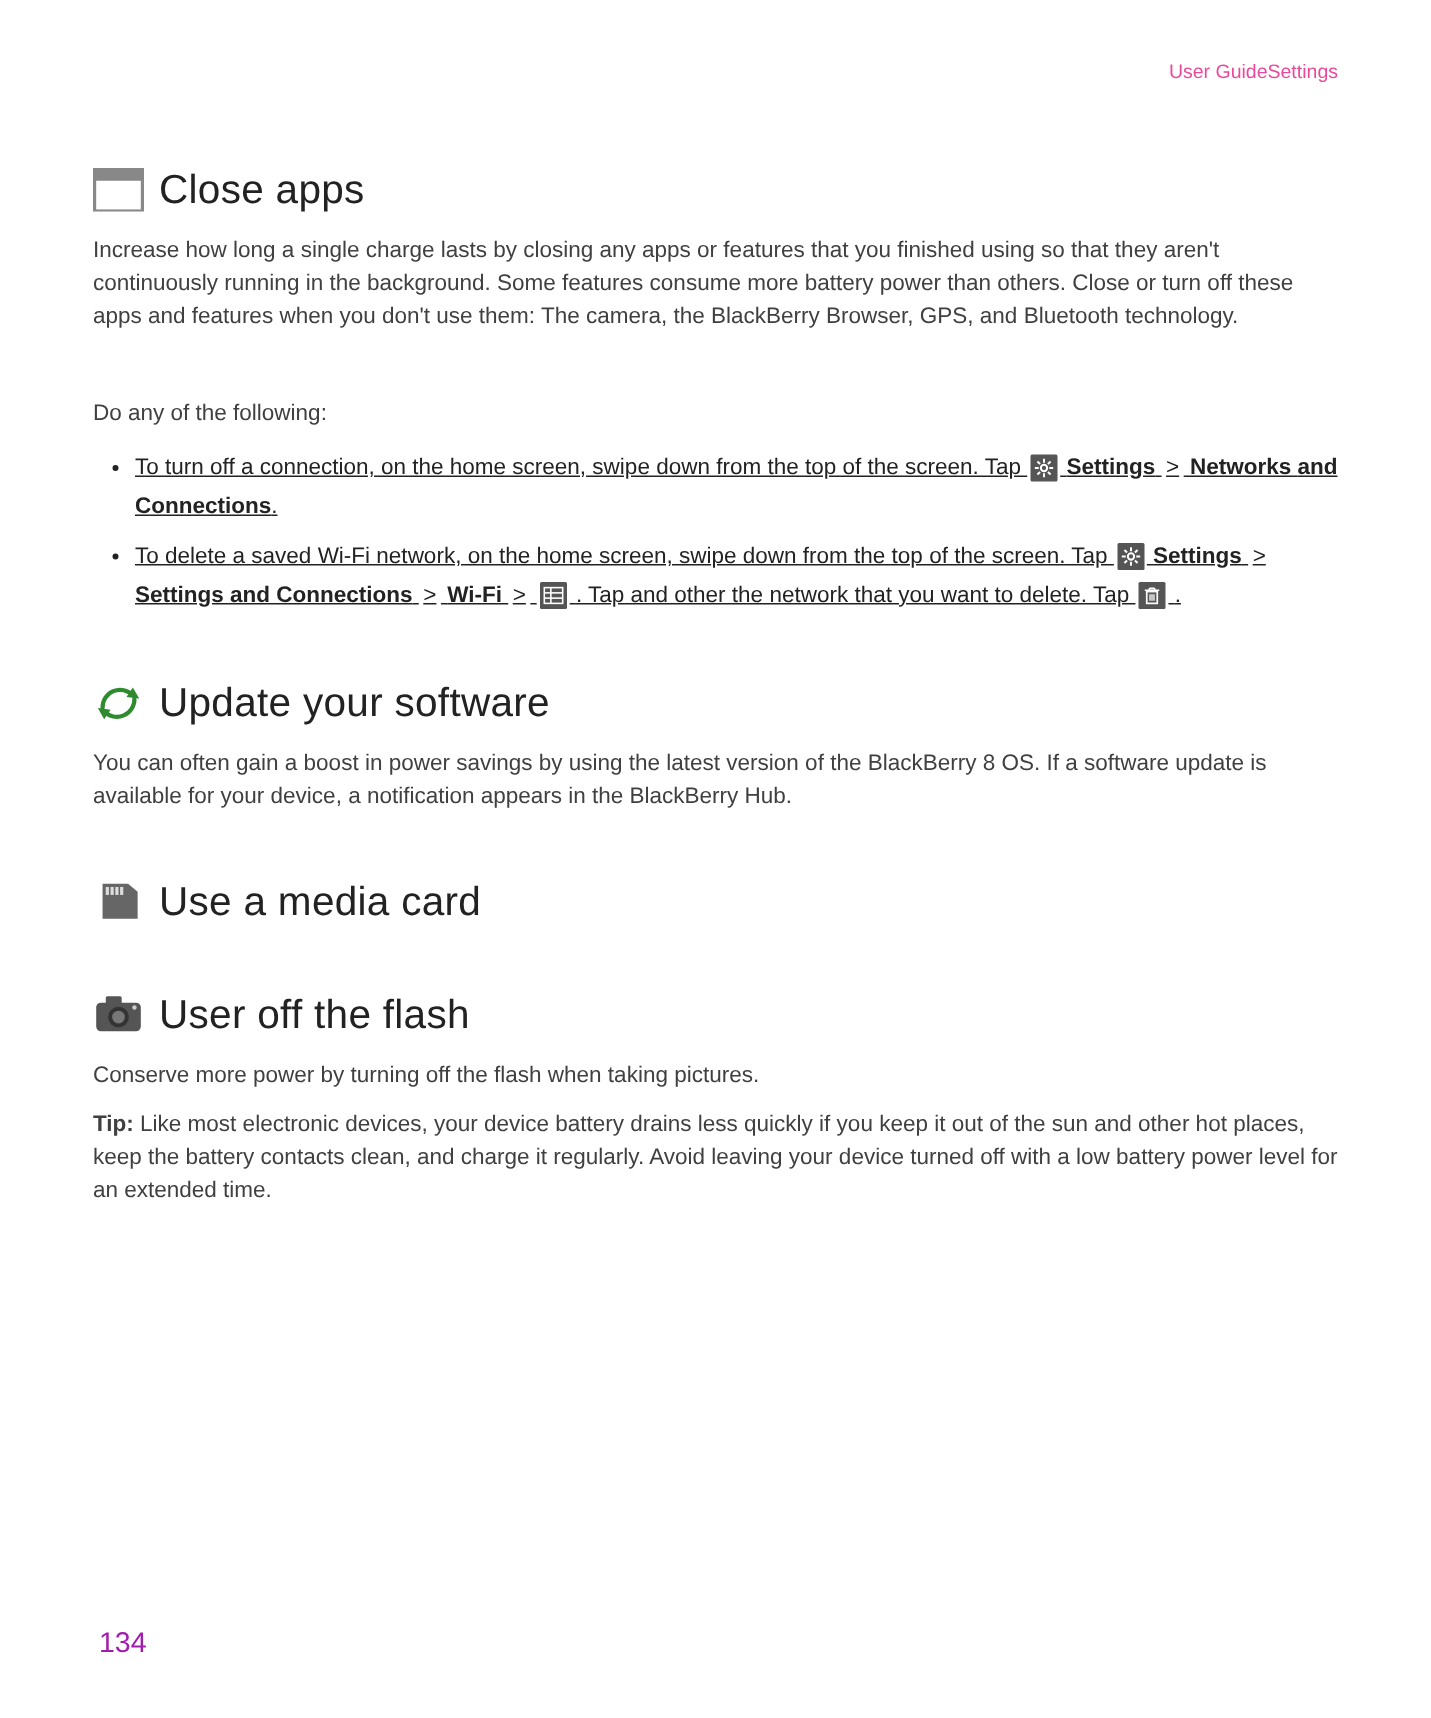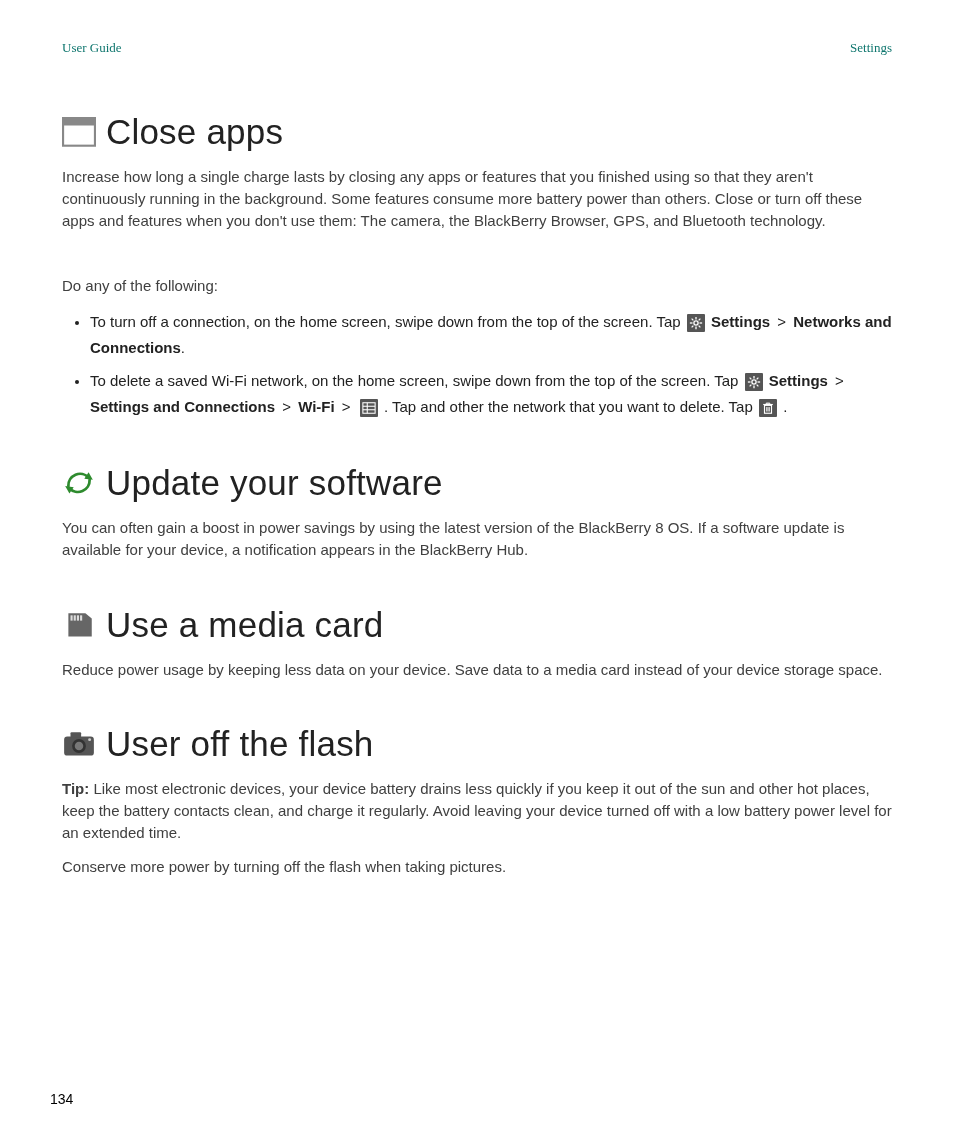--- a/index.html
+++ b/index.html
@@ -12,46 +12,46 @@
     height: 1145px;
     position: relative;
     box-sizing: border-box;
   }
   .page {
     padding: 40px 62px 0 62px;
     box-sizing: border-box;
   }
   .running-header {
     display: flex;
-    justify-content: space-between;
+    justify-content: flex-end;
     font-size: 13px;
-    color: #0f766e;
+    color: #ec4899;
     margin-bottom: 56px;
-    font-family: Liberation Serif, serif;
   }
   h2.section-heading {
     font-weight: 300;
-    font-size: 35px;
+    font-size: 27px;
     color: #222;
     margin: 0 0 14px 0;
     display: flex;
     align-items: center;
     gap: 10px;
     letter-spacing: 0.2px;
   }
   .section { margin-bottom: 44px; }
   p.body, .body {
     font-size: 15px;
     line-height: 1.45;
     color: #404040;
     margin: 0 0 12px 0;
   }
   ul.bullets {
     margin: 4px 0 0 0;
     padding-left: 28px;
+    text-decoration: underline;
   }
   ul.bullets li {
     font-size: 15px;
     line-height: 1.7;
     margin-bottom: 8px;
   }
   ul.bullets li::marker { font-size: 14px; }
   b { font-weight: 700; }
   .inline-icon {
     display: inline-flex;
@@ -63,23 +63,23 @@
     align-items: center;
     justify-content: center;
     margin: 0 2px;
     border-radius: 1px;
   }
   .inline-icon svg { width: 14px; height: 14px; }
   .sep { margin: 0 3px; }
   .page-number {
     position: absolute;
     bottom: 38px;
-    left: 50px;
-    font-size: 14px;
-    color: #000000;
+    left: 66px;
+    font-size: 19px;
+    color: #a21caf;
   }
   
   .heading-icon { width: 34px; height: 30px; display:inline-flex; align-items:center; justify-content:center; flex-shrink:0; }
 </style>
 </head>
 <body>
 
 <div class="page">
 
   <div class="running-header">
@@ -196,37 +196,36 @@
         <svg viewBox="0 0 32 28">
             <path d="M6 3 L22 3 L28 8 L28 25 L6 25 Z" fill="#666"></path>
             <rect x="8" y="5" width="2" height="5" fill="#ddd"></rect>
             <rect x="11" y="5" width="2" height="5" fill="#ddd"></rect>
             <rect x="14" y="5" width="2" height="5" fill="#ddd"></rect>
             <rect x="17" y="5" width="2" height="5" fill="#ddd"></rect>
           </svg>
       </span>
       <span>Use a media card</span>
     </h2>
-    <p class="body">Reduce power usage by keeping less data on your device. Save data to a media card instead of your device storage space.</p>
   </div>
 
   <div class="section">
     <h2 class="section-heading">
       <span class="heading-icon">
         <svg viewBox="0 0 32 28">
             <rect x="2" y="7" width="28" height="18" rx="3" fill="#555"></rect>
             <rect x="8" y="3" width="10" height="5" rx="1" fill="#555"></rect>
             <circle cx="16" cy="16" r="6.5" fill="#333"></circle>
             <circle cx="16" cy="16" r="4" fill="#777"></circle>
             <circle cx="26" cy="10" r="1.4" fill="#ccc"></circle>
           </svg>
       </span>
       <span>User off the flash</span>
     </h2>
+    <p class="body">Conserve more power by turning off the flash when taking pictures.</p>
     <p class="body">
       <b>Tip:</b><span> Like most electronic devices, your device battery drains less quickly if you keep it out of the sun and other hot places, keep the battery contacts clean, and charge it regularly. Avoid leaving your device turned off with a low battery power level for an extended time.</span>
     </p>
-    <p class="body">Conserve more power by turning off the flash when taking pictures.</p>
   </div>
 
 </div>
 
 <div class="page-number">134</div>
 
 </body></html>

